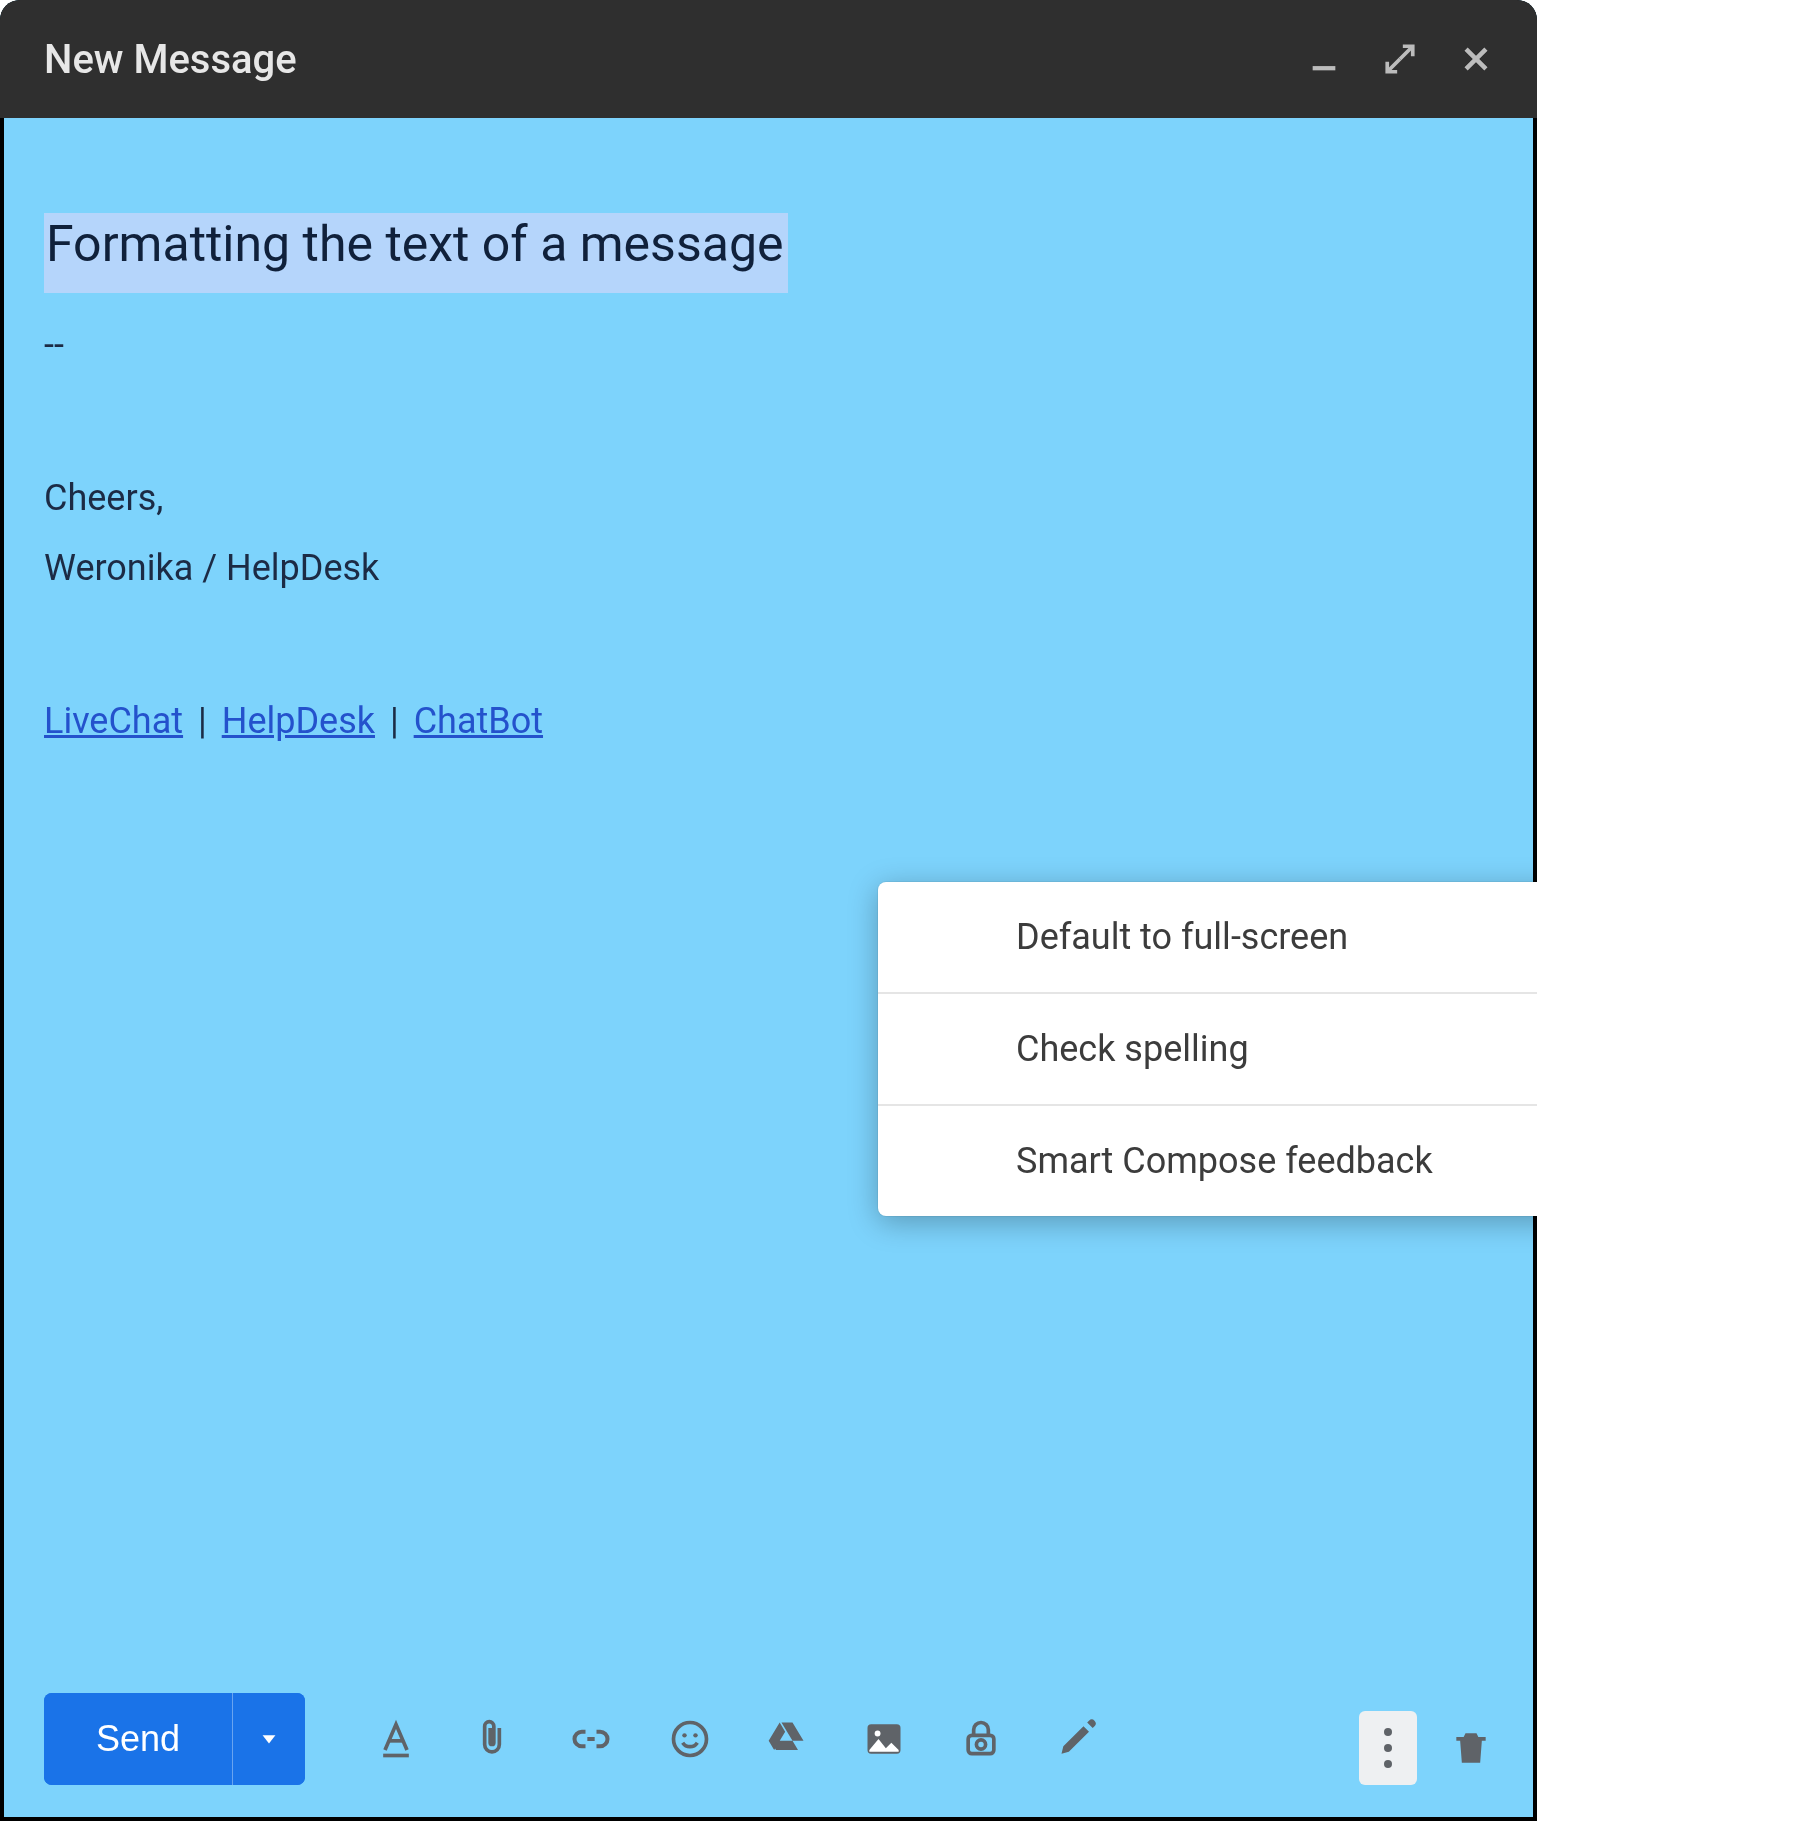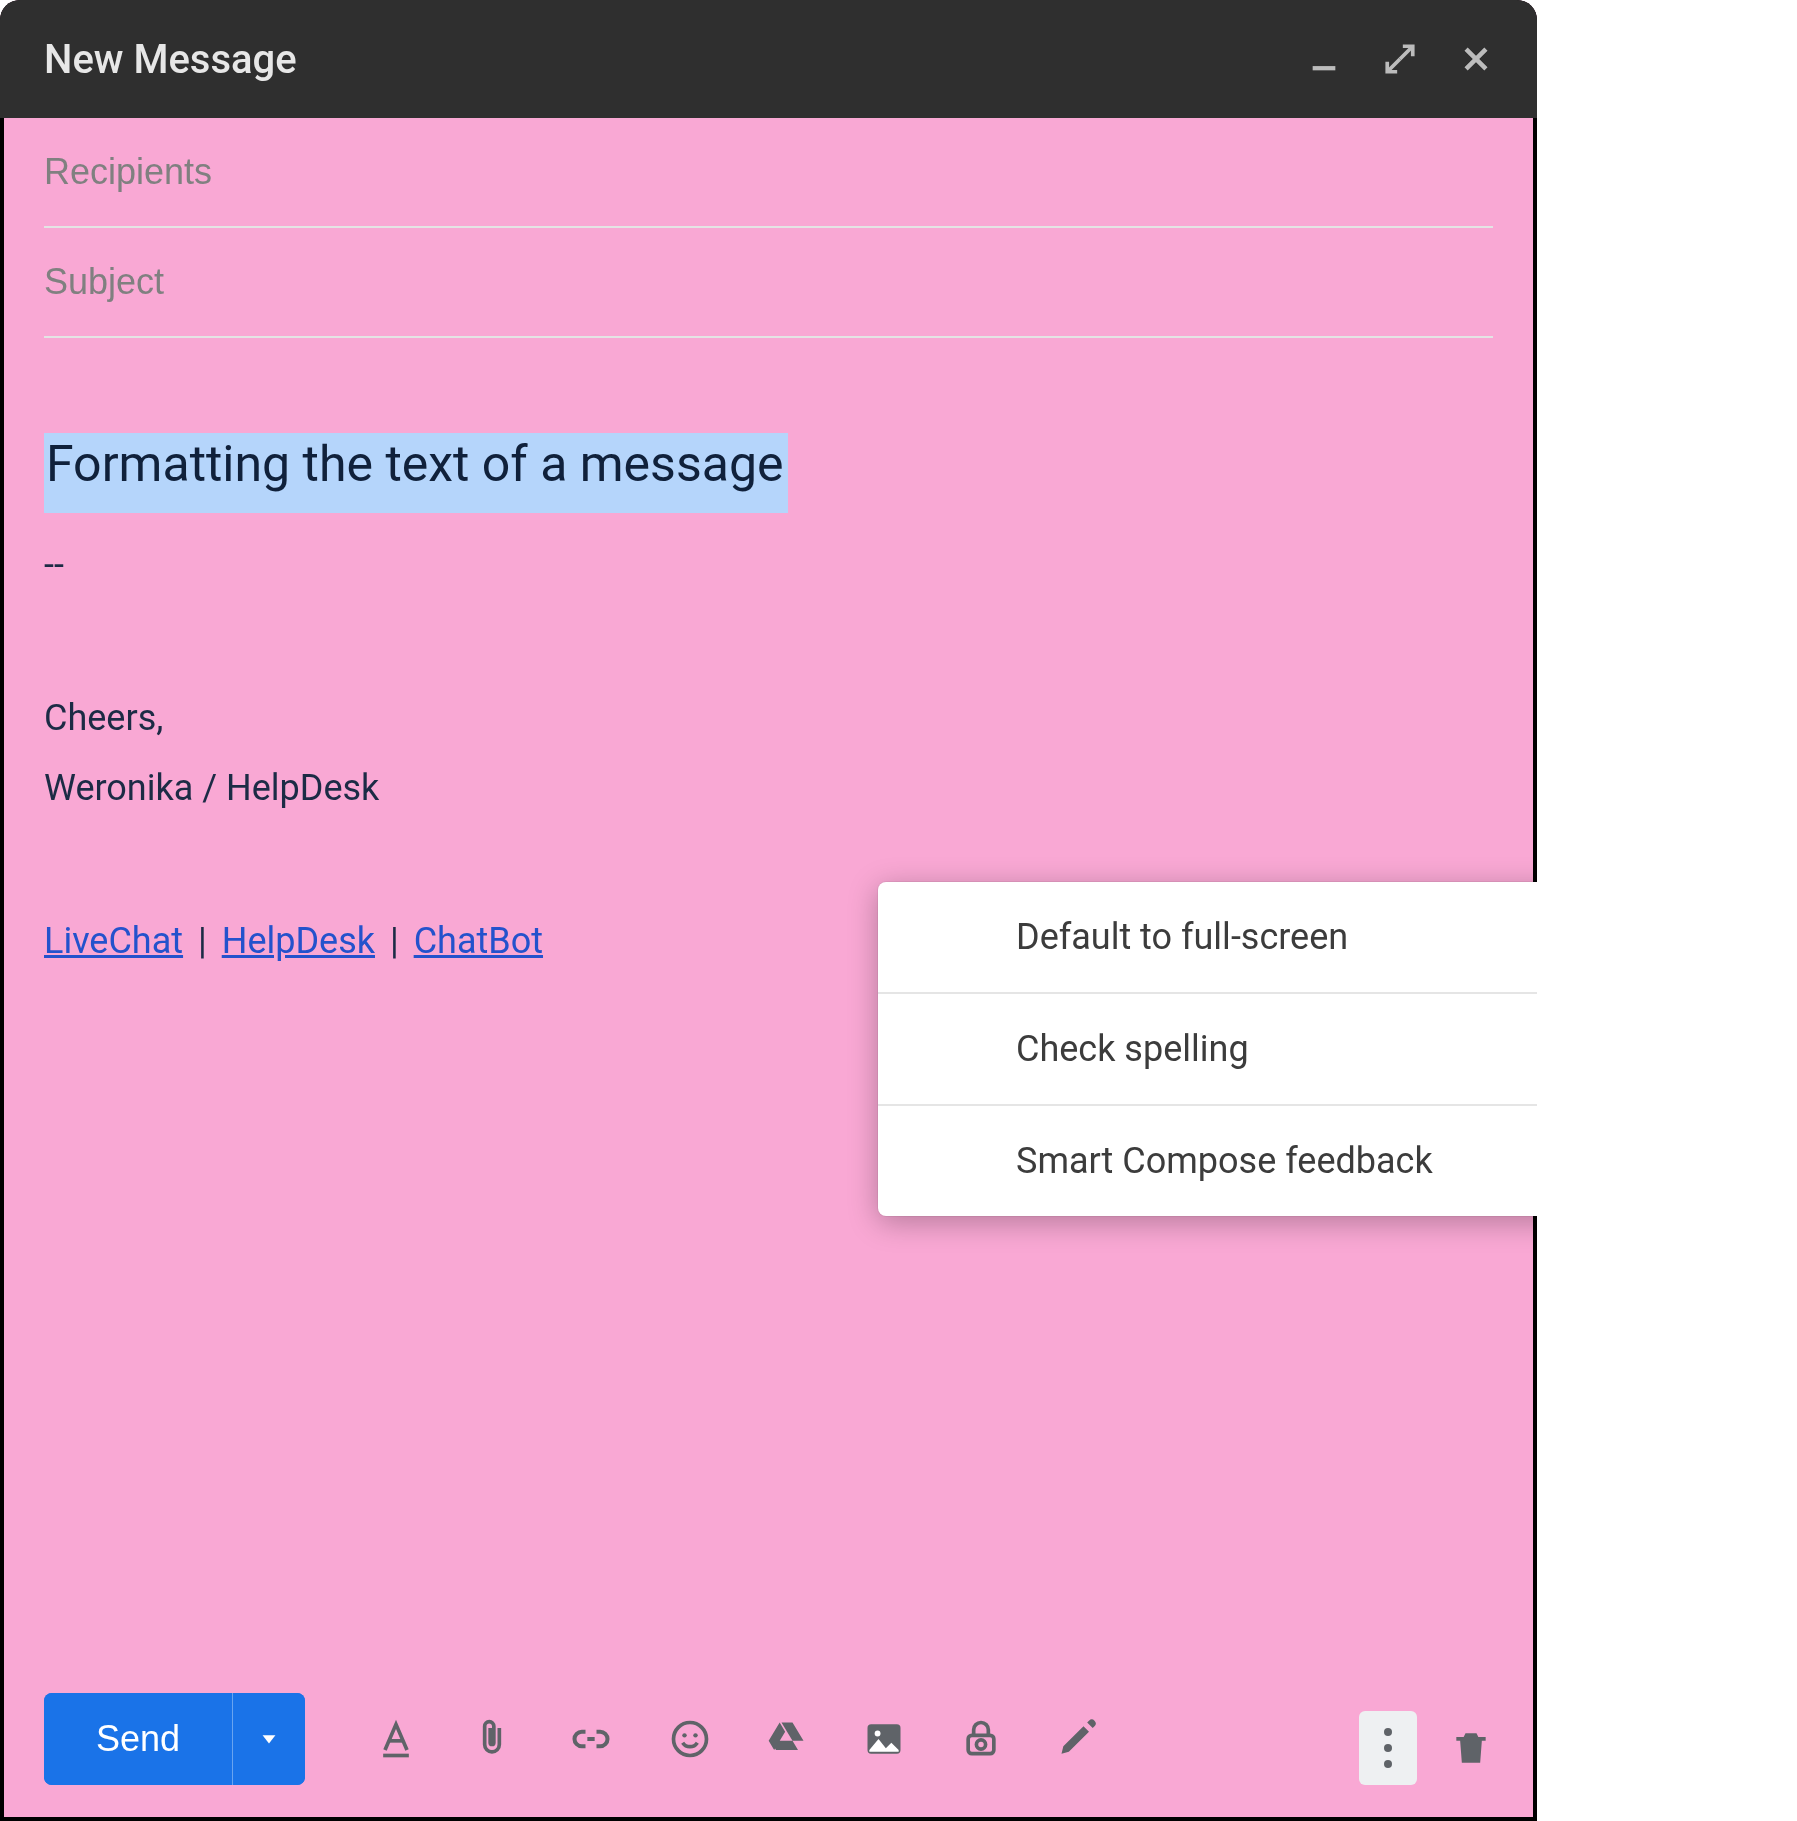--- a/index.html
+++ b/index.html
@@ -6,21 +6,21 @@
   html, body {
     width: 1797px;
     height: 1821px;
     background: #ffffff;
     font-family: Roboto, "Helvetica Neue", Arial, sans-serif;
   }
   .compose-window {
     position: relative;
     width: 1537px;
     height: 1821px;
-    background: #f9a8d4;
+    background: #7dd3fc;
     border-radius: 20px 20px 0 0;
     overflow: hidden;
     box-shadow: 0 0 0 4px #000 inset; 
     border: none;
   }
   .compose-window::after{
     content:"";
     position:absolute;
     inset:0;
     pointer-events:none;
@@ -251,28 +251,20 @@
         </svg>
       </span>
       <span class="titlebar-icon">
         <svg width="34" height="34" viewBox="0 0 24 24" fill="none" stroke="currentColor" stroke-width="3.2">
           <path d="M5 5l14 14M19 5L5 19"></path>
         </svg>
       </span>
     </div>
   </div>
 
-  <div class="fields">
-    <div class="field-row">
-      <input type="text" placeholder="Recipients" style="">
-    </div>
-    <div class="field-row">
-      <input type="text" placeholder="Subject" style="">
-    </div>
-  </div>
 
   <div class="message-body">
     <div><span class="highlighted-line">Formatting the text of a message</span></div>
     <div class="sig-dash">--</div>
     <div class="sig-block">
       <div>Cheers,</div>
       <div>Weronika / HelpDesk</div>
     </div>
     <div class="sig-links">
       <a>LiveChat</a><span class="sep"> | </span><a>HelpDesk</a><span class="sep"> | </span><a>ChatBot</a>

